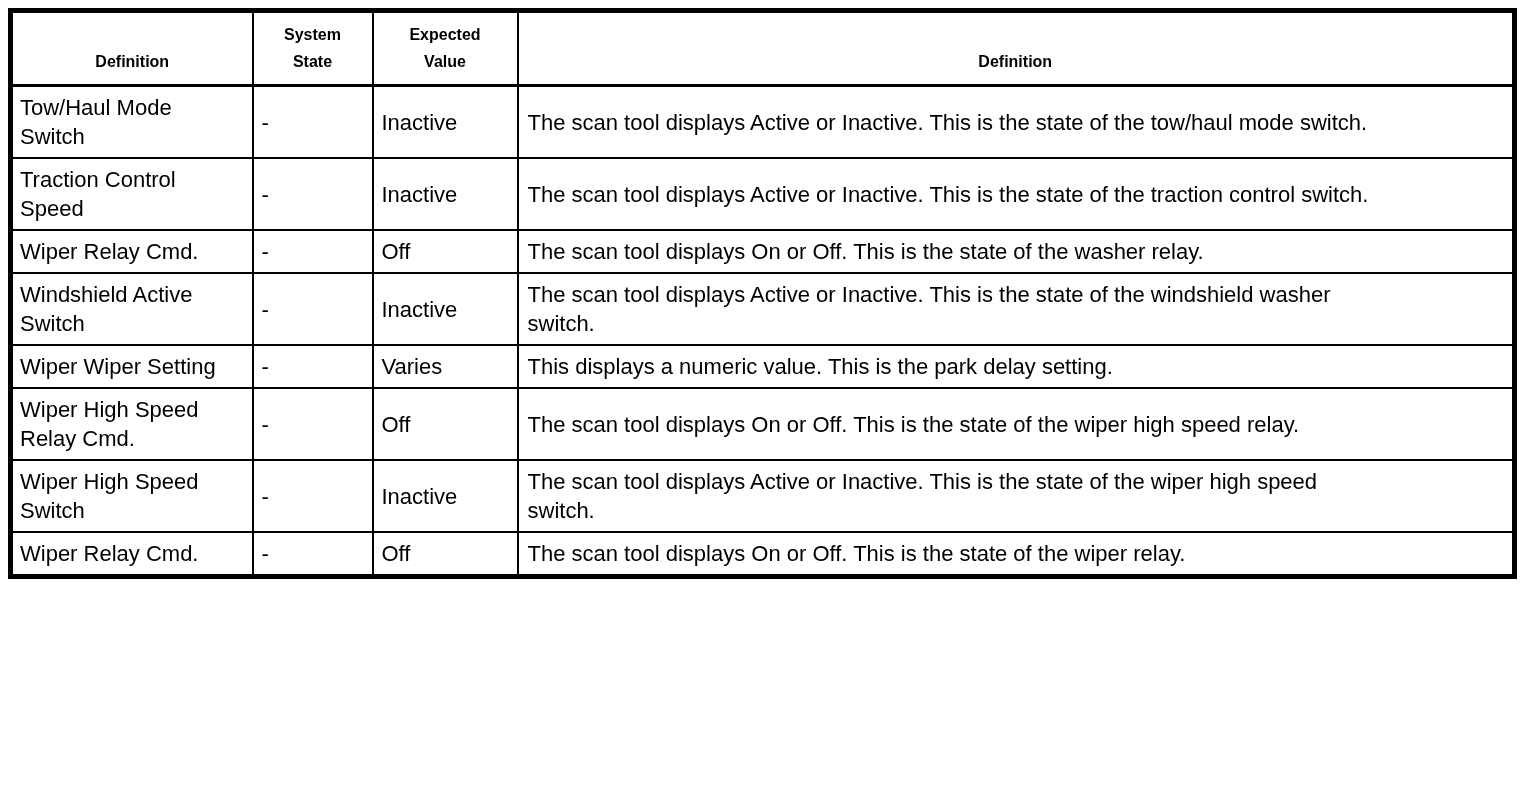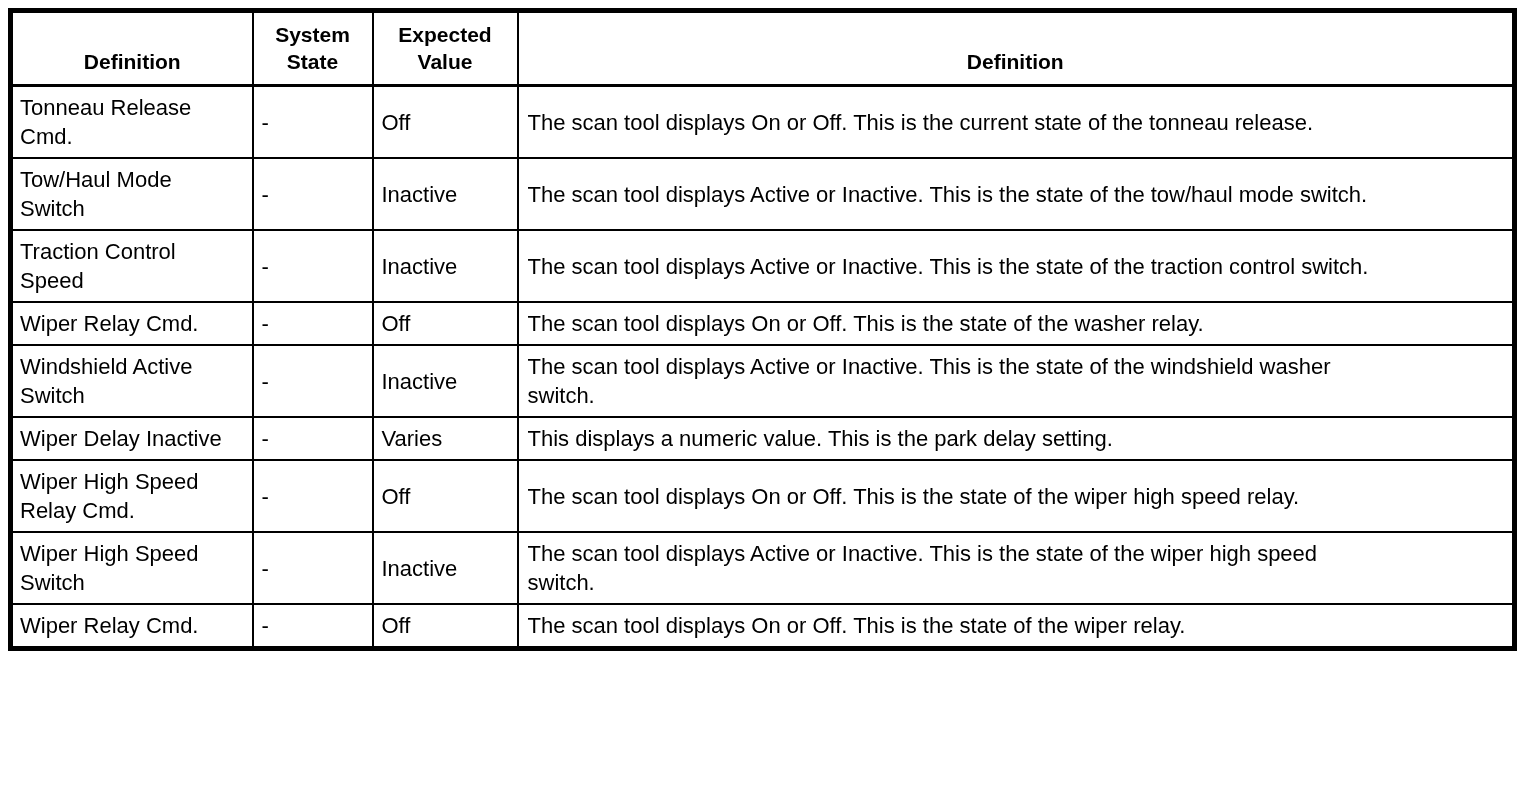--- a/index.html
+++ b/index.html
@@ -26,21 +26,21 @@
   col.c-state { width: 120px; }
   col.c-value { width: 145px; }
   col.c-def   { width: 997px; }
   th, td {
     border: 2px solid #000000;
     white-space: pre-line;
     overflow: hidden;
     box-sizing: border-box;
   }
   thead th {
-    font-size: 21px;
+    font-size: 16px;
     font-weight: bold;
     line-height: 27px;
     text-align: center;
     vertical-align: bottom;
     padding: 8px 6px 9px 6px;
     height: 70px;
     border-bottom: 3px solid #000000;
   }
   tbody td {
     font-size: 22px;
@@ -68,27 +68,20 @@
         <th>Definition</th>
         <th>System
 State</th>
         <th>Expected
 Value</th>
         <th>Definition</th>
       </tr>
     </thead>
     <tbody>
       <tr>
-        <td class="param-cell">Tonneau Release
-Cmd.</td>
-        <td class="state-cell">-</td>
-        <td class="value-cell">Off</td>
-        <td class="def-cell">The scan tool displays On or Off. This is the current state of the tonneau release.</td>
-      </tr>
-      <tr>
         <td class="param-cell">Tow/Haul Mode
 Switch</td>
         <td class="state-cell">-</td>
         <td class="value-cell">Inactive</td>
         <td class="def-cell">The scan tool displays Active or Inactive. This is the state of the tow/haul mode switch.</td>
       </tr>
       <tr>
         <td class="param-cell">Traction Control
 Speed</td>
         <td class="state-cell">-</td>
@@ -103,21 +96,21 @@
       </tr>
       <tr>
         <td class="param-cell">Windshield Active
 Switch</td>
         <td class="state-cell">-</td>
         <td class="value-cell">Inactive</td>
         <td class="def-cell">The scan tool displays Active or Inactive. This is the state of the windshield washer
 switch.</td>
       </tr>
       <tr>
-        <td class="param-cell">Wiper Delay Inactive</td>
+        <td class="param-cell">Wiper Wiper Setting</td>
         <td class="state-cell">-</td>
         <td class="value-cell">Varies</td>
         <td class="def-cell">This displays a numeric value. This is the park delay setting.</td>
       </tr>
       <tr>
         <td class="param-cell">Wiper High Speed
 Relay Cmd.</td>
         <td class="state-cell">-</td>
         <td class="value-cell">Off</td>
         <td class="def-cell">The scan tool displays On or Off. This is the state of the wiper high speed relay.</td>

